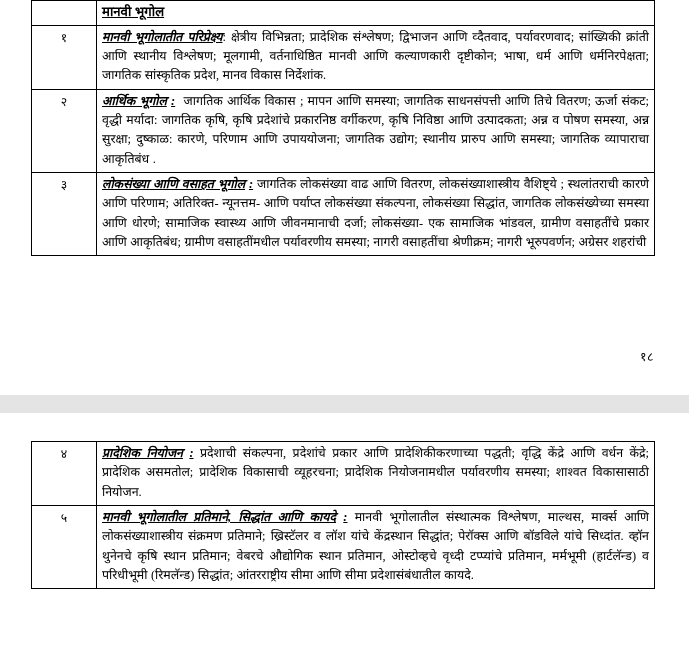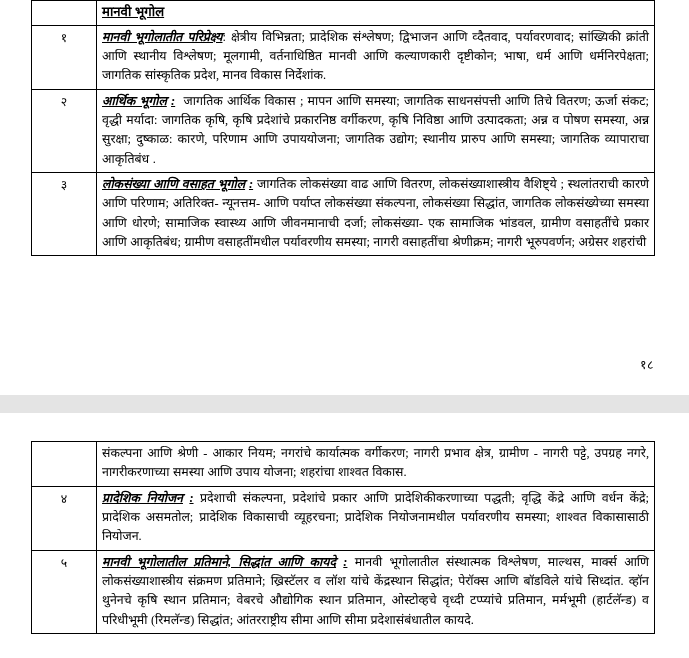--- a/index.html
+++ b/index.html
@@ -85,21 +85,21 @@
   .page-number {
     position: absolute;
     right: 35px;
     font-size: 12.5px;
     letter-spacing: 0.5px;
   }
 
   
   #page-one    { top: 0px; }
   #page-two    { top: 441px; }
-  #pgnum-one   { top: 356px; }
+  #pgnum-one   { top: 348px; }
 </style>
 </head>
 <body>
 
 <div class="page" id="page-one">
   <table class="syl-table">
     <tbody>
 
       <tr class="hdr-row">
         <td class="col-num"></td>
@@ -130,24 +130,20 @@
 </div>
 
 <div class="page-number" id="pgnum-one">१८</div>
 
 <div class="page-gap"></div>
 
 <div class="page" id="page-two">
   <table class="syl-table">
     <tbody>
 
-      <tr>
-        <td class="col-num"></td>
-        <td class="col-body"><span>संकल्पना आणि श्रेणी - आकार नियम; नगरांचे कार्यात्मक वर्गीकरण; नागरी प्रभाव क्षेत्र, ग्रामीण - नागरी पट्टे, उपग्रह नगरे, नागरीकरणाच्या समस्या आणि उपाय योजना; शहरांचा शाश्वत विकास.</span></td>
-      </tr>
 
       <tr>
         <td class="col-num">४</td>
         <td class="col-body"><span class="topic-head">प्रादेशिक नियोजन</span> <span class="topic-head">:</span>
           <span>प्रदेशाची संकल्पना, प्रदेशांचे प्रकार आणि प्रादेशिकीकरणाच्या पद्धती; वृद्धि केंद्रे आणि वर्धन केंद्रे; प्रादेशिक असमतोल; प्रादेशिक विकासाची व्यूहरचना; प्रादेशिक नियोजनामधील पर्यावरणीय समस्या; शाश्वत विकासासाठी नियोजन.</span></td>
       </tr>
 
       <tr>
         <td class="col-num">५</td>
         <td class="col-body cell-pad-tall"><span class="topic-head">मानवी भूगोलातील प्रतिमाने, सिद्धांत आणि कायदे</span> <span class="topic-head">:</span>

